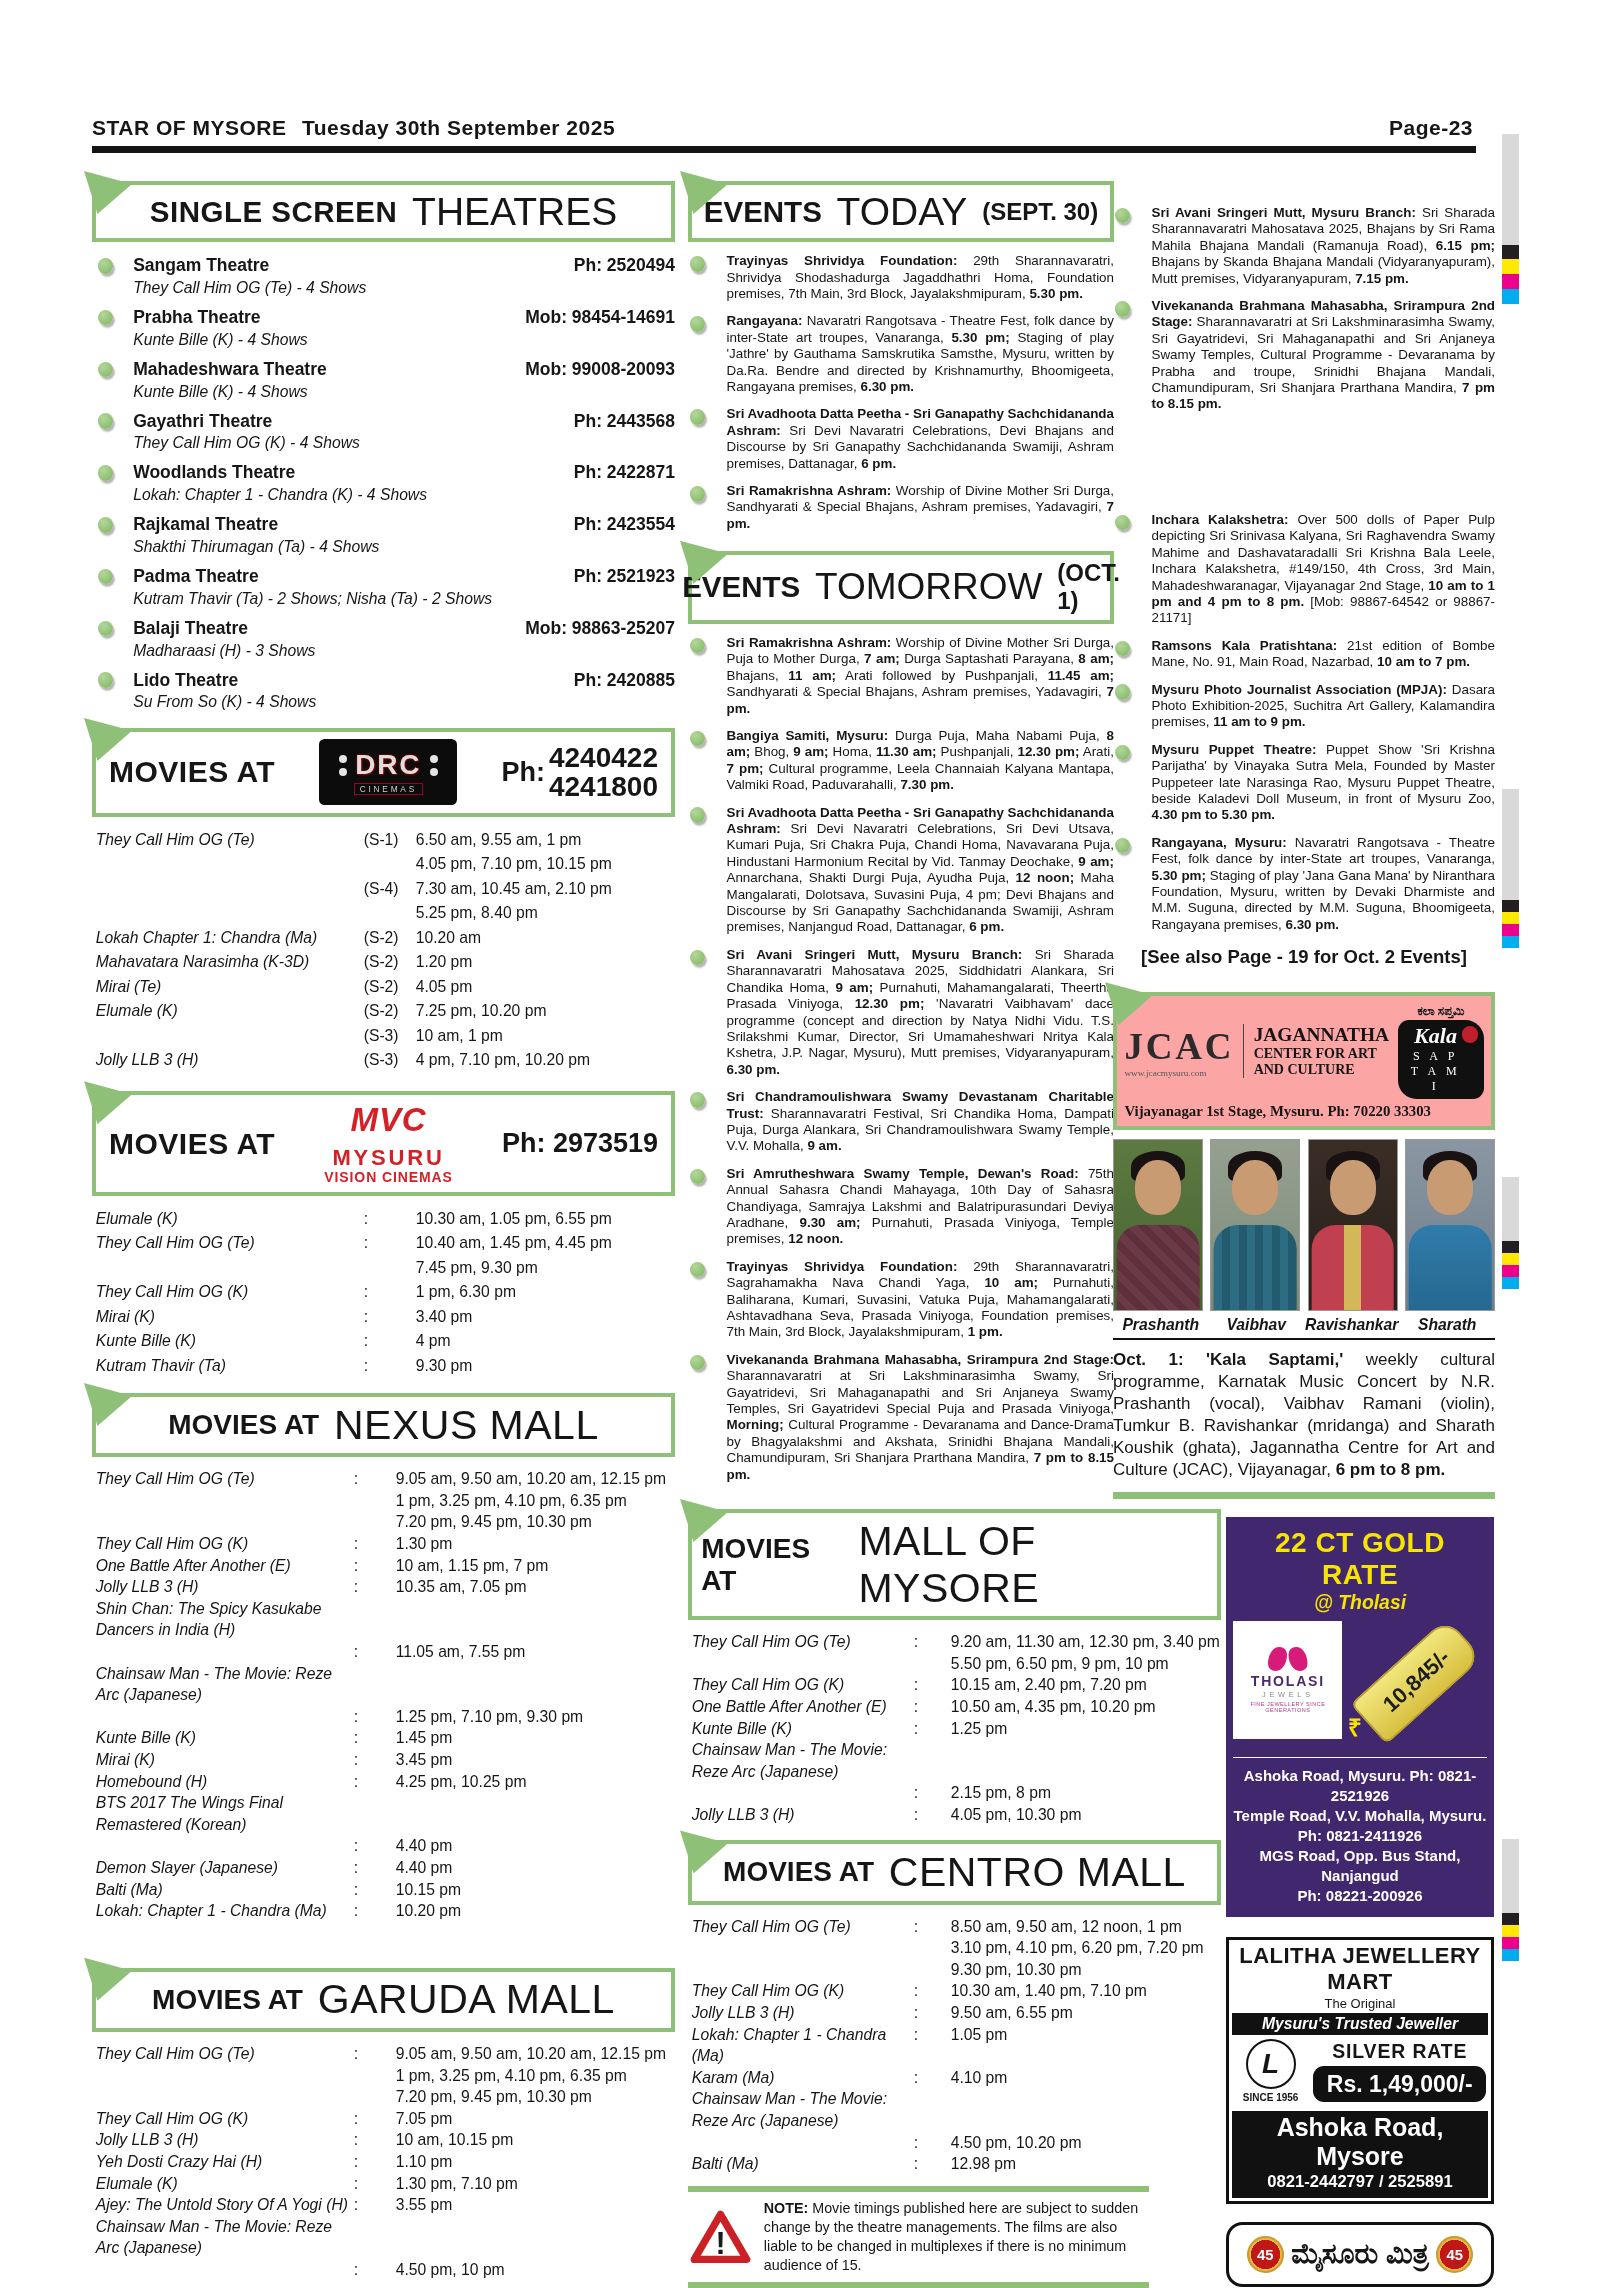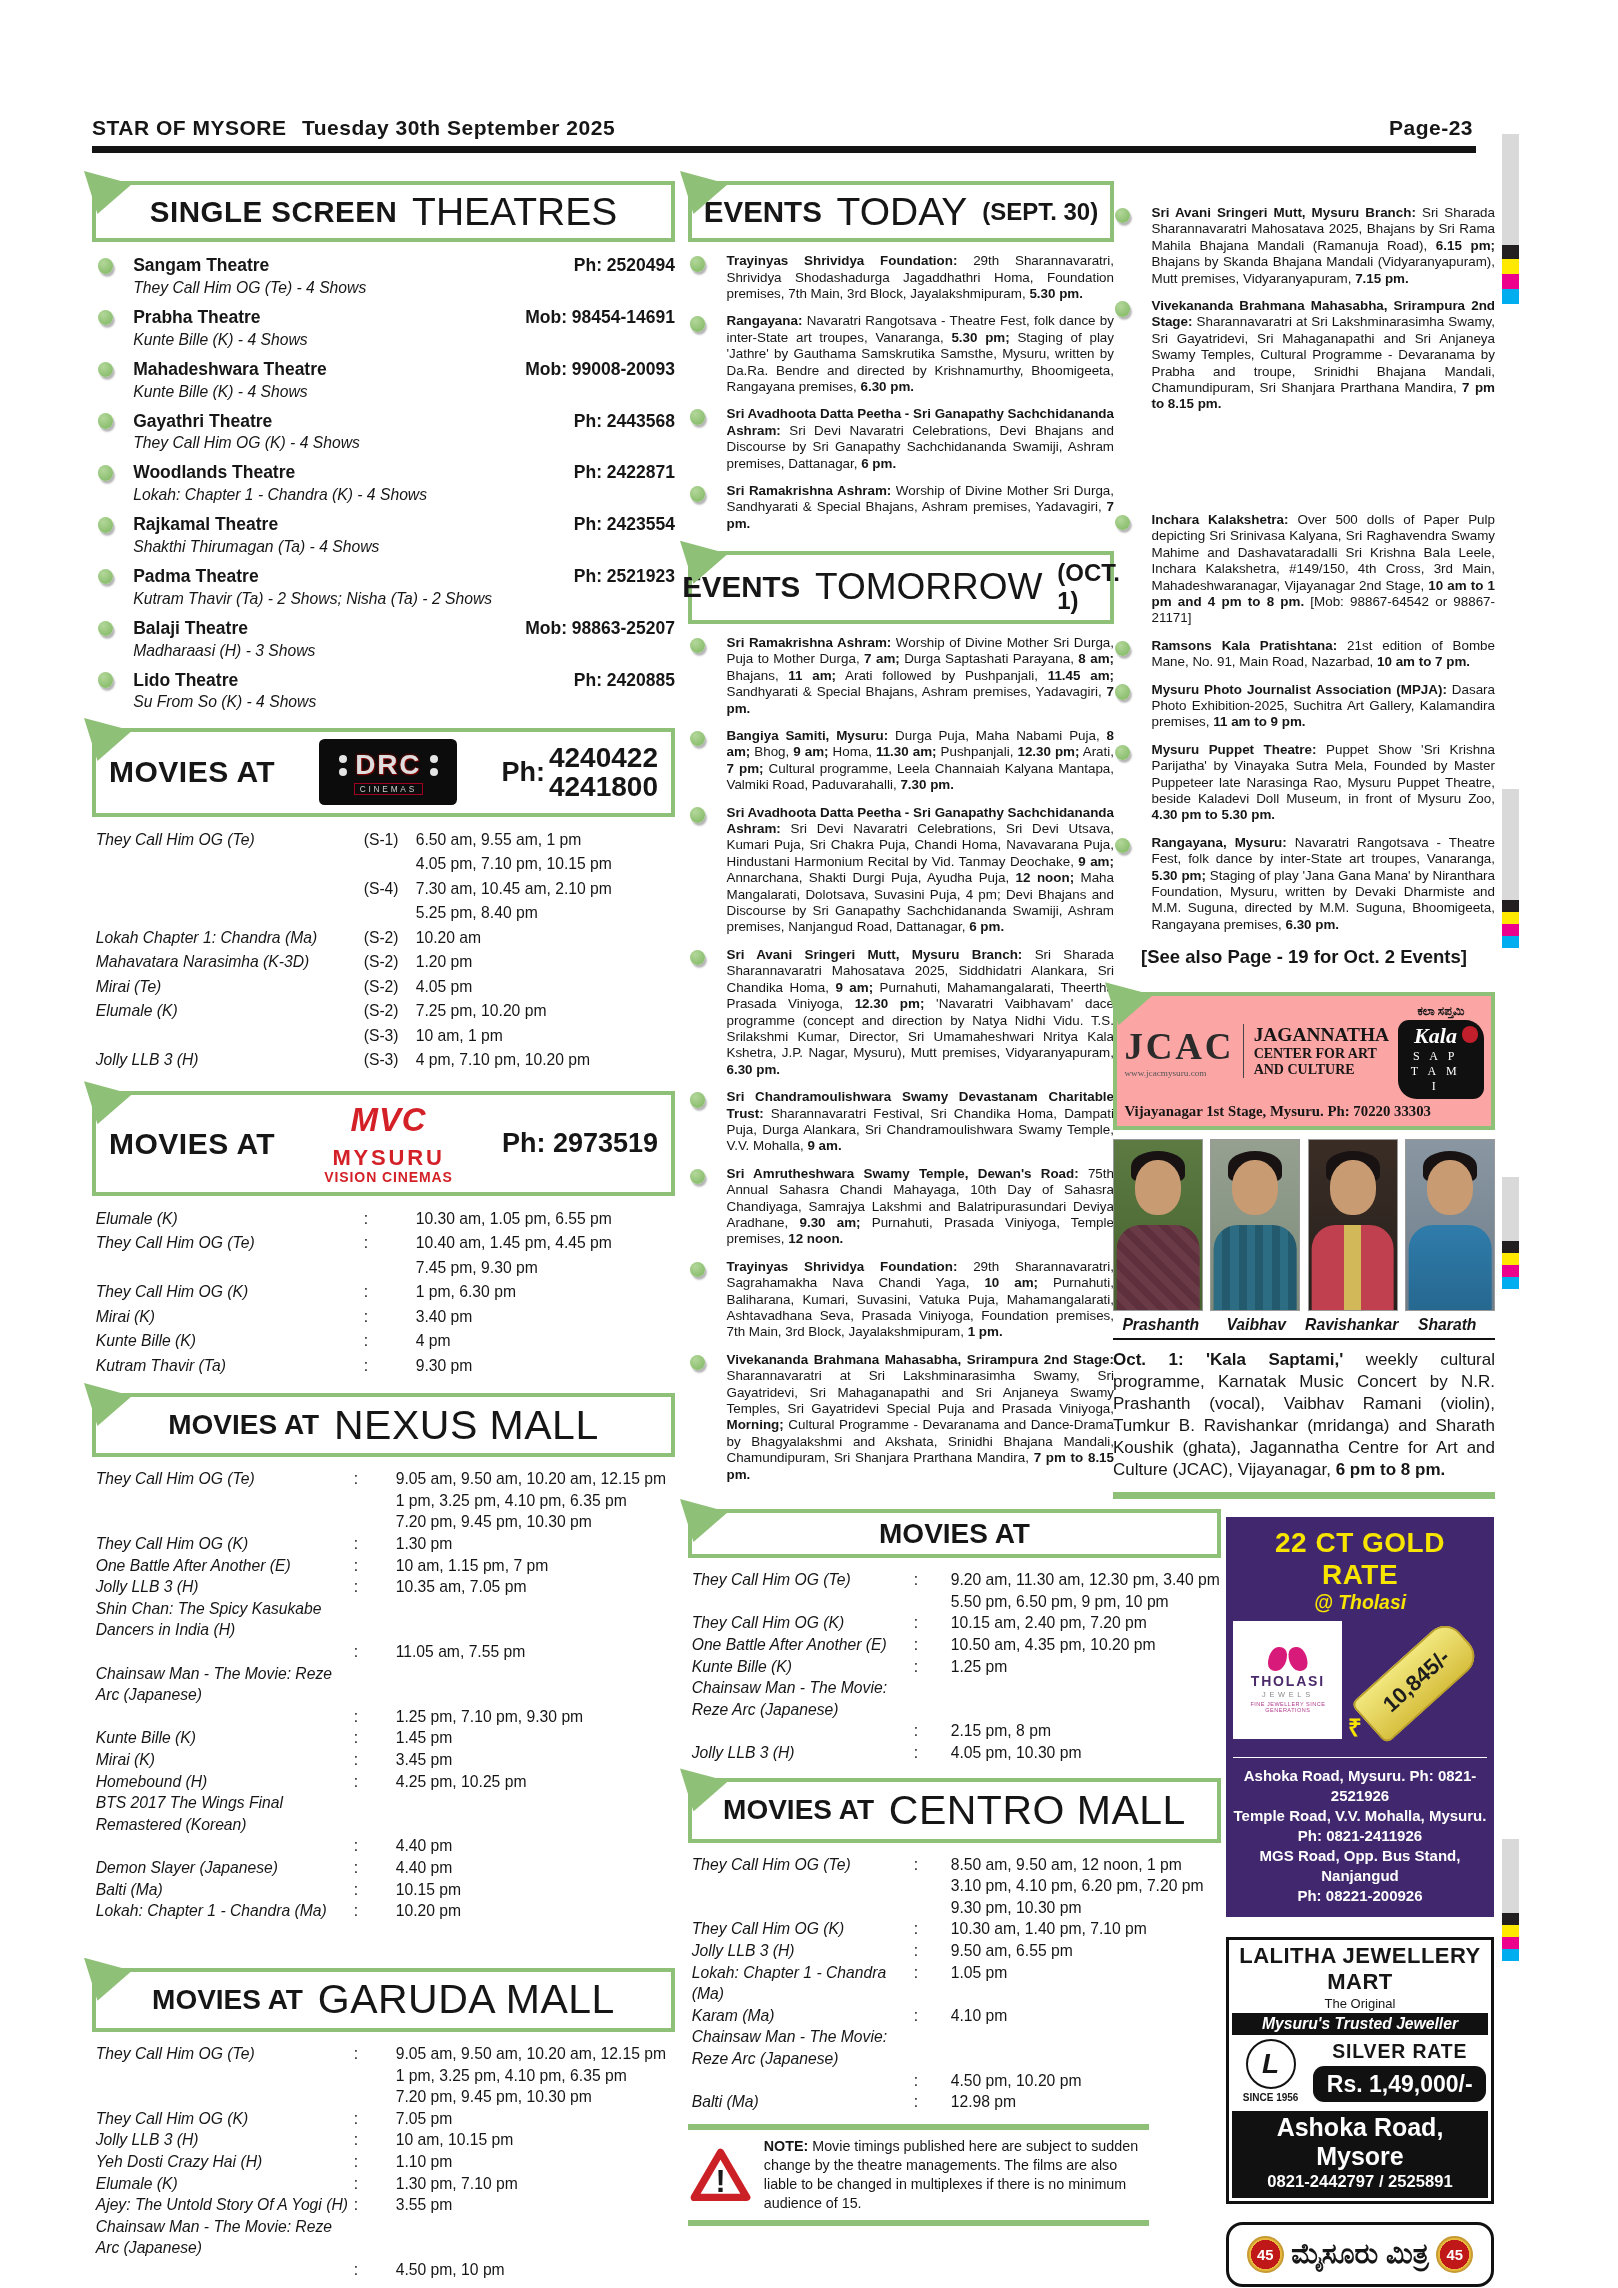--- a/index.html
+++ b/index.html
@@ -615,20 +615,21 @@
       </div>
     <div class="ev">
         <i class="bullet"></i>
         <p class="evt"><b>Vivekananda Brahmana Mahasabha, Srirampura 2nd Stage:</b> Sharannavaratri at Sri Lakshminarasimha Swamy, Sri Gayatridevi, Sri Mahaganapathi and Sri Anjaneya Swamy Temples, Sri Gayatridevi Special Puja and Prasada Viniyoga, <b>Morning;</b> Cultural Programme - Devaranama and Dance-Drama by Bhagyalakshmi and Akshata, Srinidhi Bhajana Mandali, Chamundipuram, Sri Shanjara Prarthana Mandira, <b>7 pm to 8.15 pm.</b></p>
       </div>
   </div>
 
   <div class="secbox mallhead mt28">
     <i class="flag"></i>
     <span class="hb">MOVIES AT</span>
+    <span class="hl">MALL OF MYSORE</span>
   </div>
 
   <div class="rows tight w2">
     <div class="lrow">
         <span class="lt">They Call Him OG (Te)</span>
         <span class="ls">:</span>
         <span class="lx">9.20 am, 11.30 am, 12.30 pm, 3.40 pm</span>
       </div>
     <div class="lrow">
         <span class="lt"></span>

